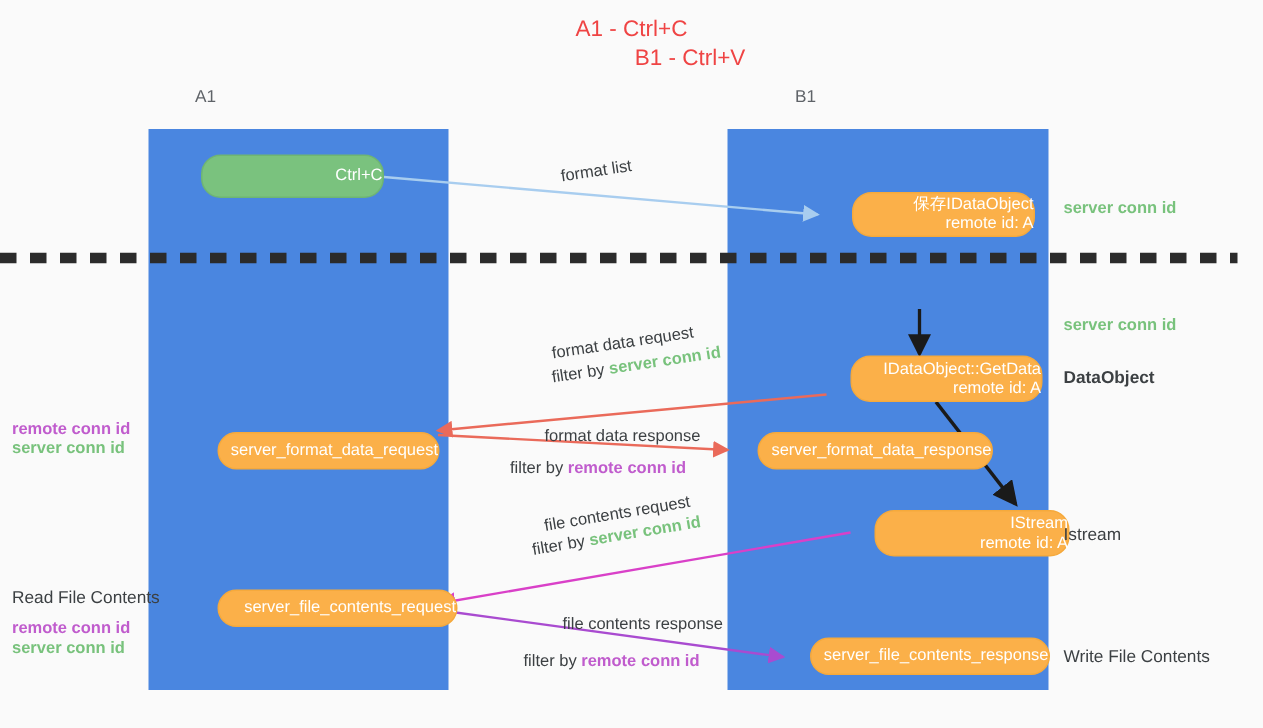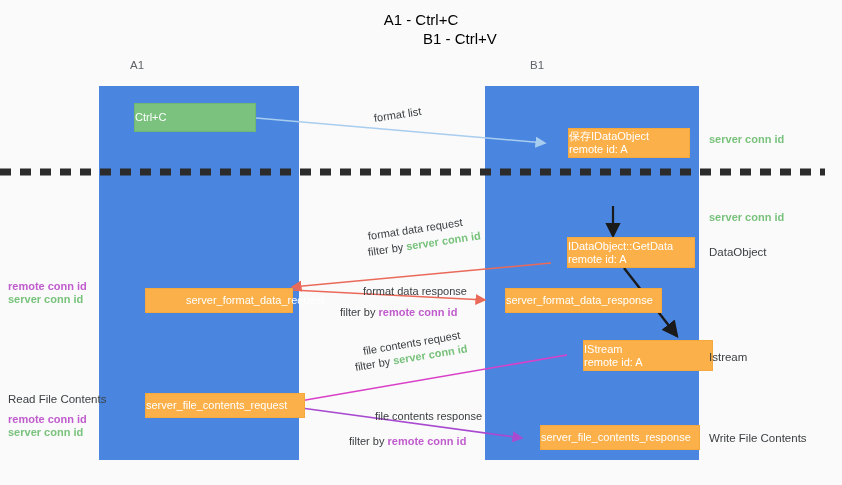--- a/index.html
+++ b/index.html
@@ -22,21 +22,21 @@
     height: 485px;
   }
 
   
   .title {
     position: absolute;
     left: 0;
     width: 842px;
     text-align: center;
     font-size: 15px;
-    color: #000000;
+    color: #ef4444;
     line-height: 19px;
     white-space: pre;
   }
   .title-l1 { top: 10px; }
   .title-l2 { top: 29px; margin-left: 39px; }
 
   
   .col-head {
     position: absolute;
     text-align: left;
@@ -52,26 +52,27 @@
     position: absolute;
     background: #4a86e0;
   }
 
   
   .box {
     position: absolute;
     box-sizing: border-box;
     display: flex;
     flex-direction: column;
-    align-items: flex-start;
+    align-items: flex-end;
     justify-content: center;
     text-align: center;
     font-size: 11px;
     line-height: 13px;
     color: #ffffff;
+    border-radius: 13px;
   }
   .box.green {
     background: #7ac27e;
     border: 1px solid #6fb573;
   }
   .box.orange {
     background: #fbb council;
     margin-left: 16px;
   }
   .box.orange {
@@ -205,21 +206,21 @@
   <div class="lbl" style="left:340px; top:305px;"><span>filter by </span><span class="inline-p">remote conn id</span></div>
 
   <div class="lbl rot-b" style="left:363px; top:344px;">file contents request</div>
   <div class="lbl rot-b" style="left:355px; top:360px;"><span>filter by </span><span class="inline-g">server conn id</span></div>
 
   <div class="lbl" style="left:375px; top:409px;">file contents response</div>
   <div class="lbl" style="left:349px; top:434px;"><span>filter by </span><span class="inline-p">remote conn id</span></div>
 
   <div class="lbl green" style="left:709px; top:132px;">server conn id</div>
   <div class="lbl green" style="left:709px; top:210px;">server conn id</div>
-  <div class="lbl right" style="left:709px; top:245px;">DataObject</div>
+  <div class="lbl right" style="left:709px; top:245px;font-weight:bold;">DataObject</div>
   <div class="lbl right" style="left:709px; top:350px;">Istream</div>
   <div class="lbl right" style="left:709px; top:431px;">Write File Contents</div>
 
   <div class="lbl purple" style="left:8px; top:279px;">remote conn id</div>
   <div class="lbl green" style="left:8px; top:292px;">server conn id</div>
 
   <div class="lbl right" style="left:8px; top:392px;">Read File Contents</div>
   <div class="lbl purple" style="left:8px; top:412px;">remote conn id</div>
   <div class="lbl green" style="left:8px; top:425px;">server conn id</div>
 

